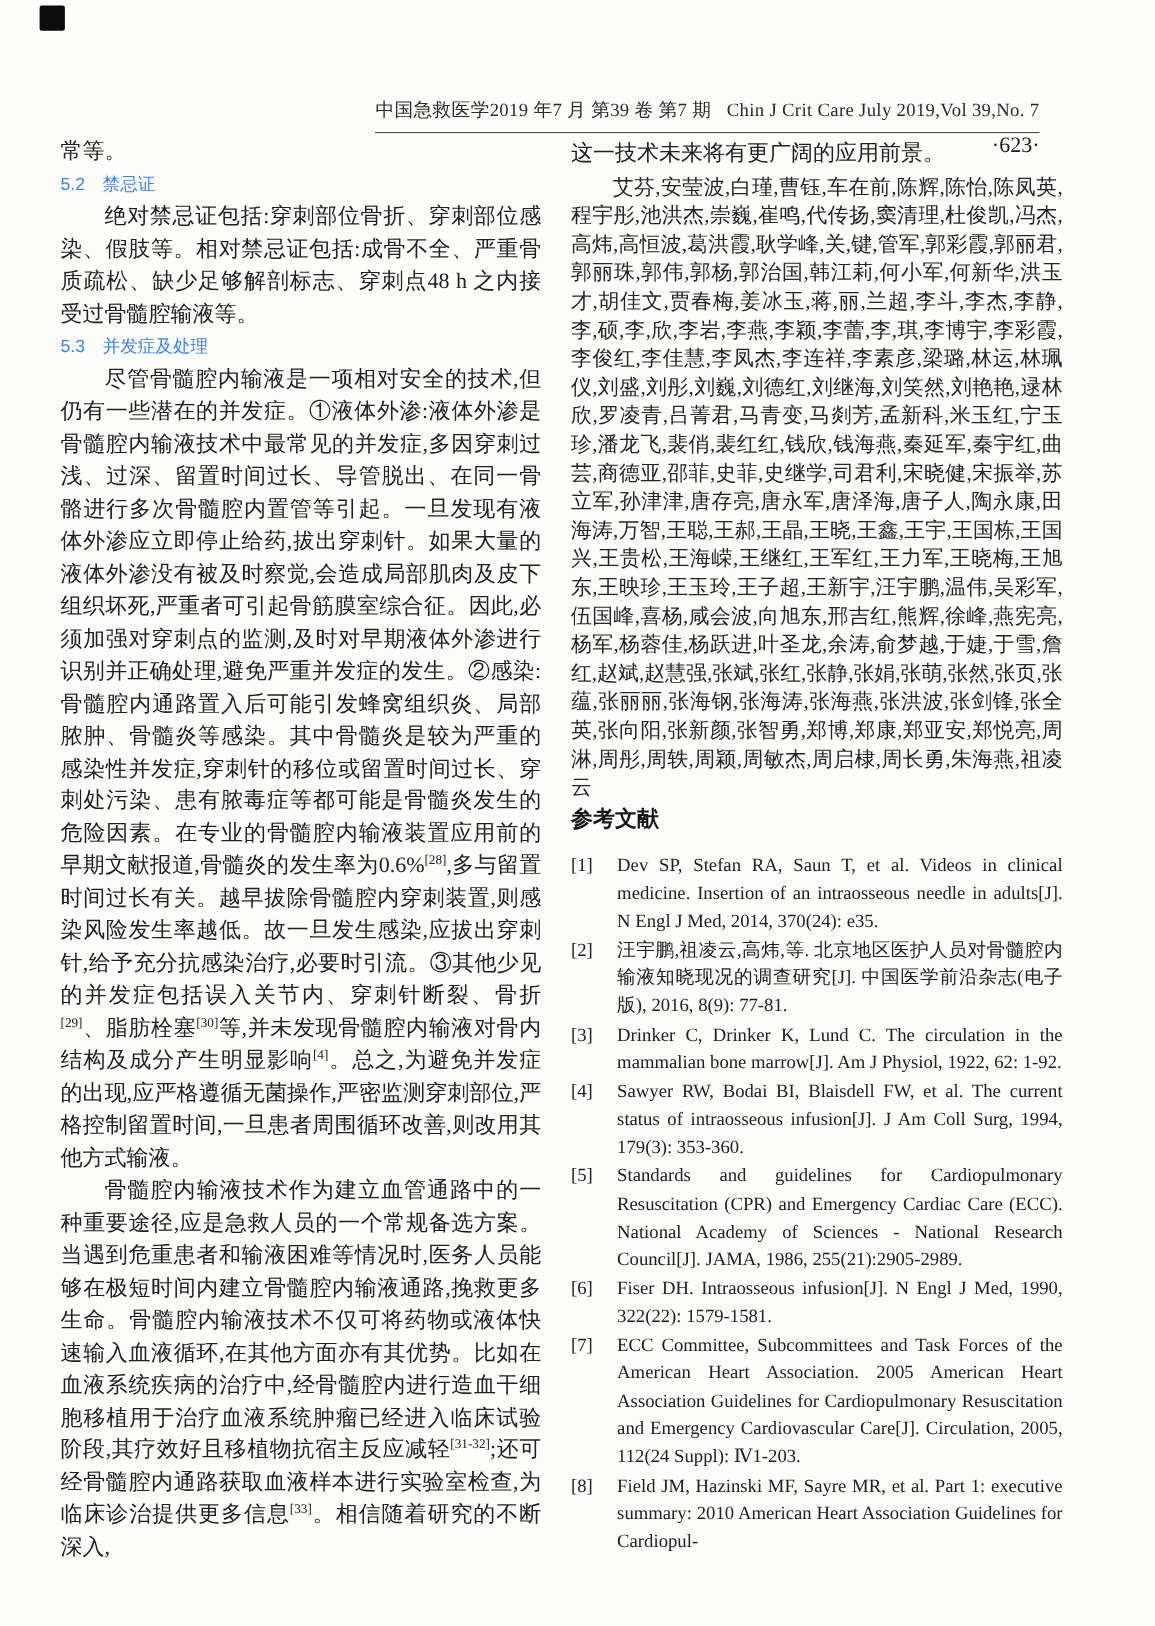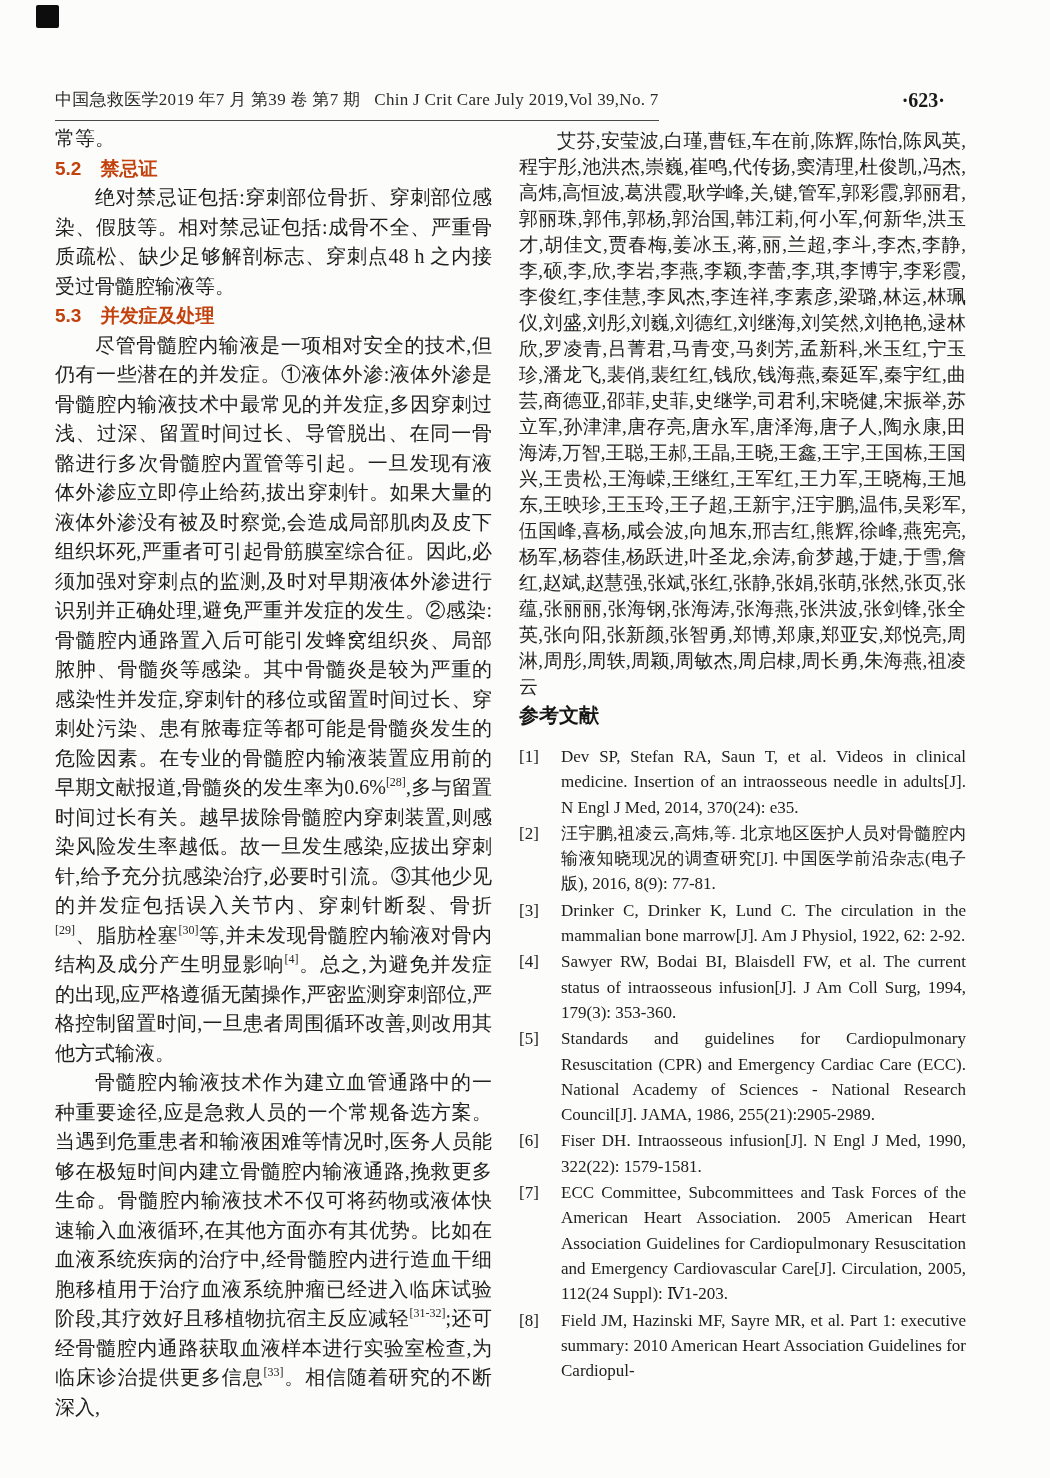--- a/index.html
+++ b/index.html
@@ -4,33 +4,33 @@
 <style>
   html,body{margin:0;padding:0;background:#ffffff;}
   body{width:1050px;height:1478px;overflow:hidden;
        font-family:"Liberation Serif","DejaVu Serif",serif;color:#202020;}
   .page{position:relative;width:1050px;height:1478px;background:#fcfcfb;}
 
   .corner-mark{position:absolute;left:36px;top:5px;width:23px;height:23px;
        background:#0d0d0d;border-radius:2px;}
 
   .header{position:absolute;left:55px;top:88px;width:890px;
-       display:flex;justify-content:space-between;align-items:flex-end;}
+       display:flex;justify-content:space-between;align-items:flex-end;flex-direction:column;}
   .header-left{font-size:17px;letter-spacing:0.3px;color:#2a2a2a;
        border-bottom:1.5px solid #4a4a4a;padding-bottom:9px;}
   .header-en{margin-left:14px;}
-  .page-num{font-size:20px;font-weight:bold;color:#1a1a1a;padding-bottom:9px;}
+  .page-num{font-size:20px;font-weight:normal;color:#1a1a1a;padding-bottom:9px;}
 
   .col{position:absolute;top:124px;text-align:justify;text-justify:inter-ideograph;}
   .col-left{left:55px;width:437px;font-size:20px;line-height:29.5px;}
   .col-right{left:519px;width:447px;font-size:20px;line-height:30px;}
 
   .col p{margin:0;}
-  .sec-head{margin:0;font-size:19px;line-height:29.5px;font-weight:700;
-       font-family:"Liberation Sans","DejaVu Sans",sans-serif;color:#c2410c;}
+  .sec-head{margin:0;font-size:16px;line-height:29.5px;font-weight:400;
+       font-family:"Liberation Sans","DejaVu Sans",sans-serif;color:#3b82f6;}
   .indent{text-indent:2em;}
   sup{font-size:12px;line-height:0;}
 
   .byline b,.bold-label{font-family:"Liberation Sans","DejaVu Sans",sans-serif;}
   .byline{font-size:19px;}
   .experts-title{font-weight:700;font-family:"Liberation Sans","DejaVu Sans",sans-serif;
        font-size:19.5px;color:#161616;}
   .experts-names{font-size:19px;line-height:26px;margin-top:4px !important;color:#242424;}
 
   .refs-title{margin:16px 0 0 0;font-size:20px;line-height:30px;font-weight:700;
@@ -55,35 +55,36 @@
   <div class="col col-left">
     <p>常等。</p>
     <p class="sec-head">5.2　禁忌证</p>
     <p class="indent">绝对禁忌证包括:穿刺部位骨折、穿刺部位感染、假肢等。相对禁忌证包括:成骨不全、严重骨质疏松、缺少足够解剖标志、穿刺点48 h 之内接受过骨髓腔输液等。</p>
     <p class="sec-head">5.3　并发症及处理</p>
     <p class="indent">尽管骨髓腔内输液是一项相对安全的技术,但仍有一些潜在的并发症。①液体外渗:液体外渗是骨髓腔内输液技术中最常见的并发症,多因穿刺过浅、过深、留置时间过长、导管脱出、在同一骨骼进行多次骨髓腔内置管等引起。一旦发现有液体外渗应立即停止给药,拔出穿刺针。如果大量的液体外渗没有被及时察觉,会造成局部肌肉及皮下组织坏死,严重者可引起骨筋膜室综合征。因此,必须加强对穿刺点的监测,及时对早期液体外渗进行识别并正确处理,避免严重并发症的发生。②感染:骨髓腔内通路置入后可能引发蜂窝组织炎、局部脓肿、骨髓炎等感染。其中骨髓炎是较为严重的感染性并发症,穿刺针的移位或留置时间过长、穿刺处污染、患有脓毒症等都可能是骨髓炎发生的危险因素。在专业的骨髓腔内输液装置应用前的早期文献报道,骨髓炎的发生率为0.6%<sup>[28]</sup>,多与留置时间过长有关。越早拔除骨髓腔内穿刺装置,则感染风险发生率越低。故一旦发生感染,应拔出穿刺针,给予充分抗感染治疗,必要时引流。③其他少见的并发症包括误入关节内、穿刺针断裂、骨折<sup>[29]</sup>、脂肪栓塞<sup>[30]</sup>等,并未发现骨髓腔内输液对骨内结构及成分产生明显影响<sup>[4]</sup>。总之,为避免并发症的出现,应严格遵循无菌操作,严密监测穿刺部位,严格控制留置时间,一旦患者周围循环改善,则改用其他方式输液。</p>
     <p class="indent">骨髓腔内输液技术作为建立血管通路中的一种重要途径,应是急救人员的一个常规备选方案。当遇到危重患者和输液困难等情况时,医务人员能够在极短时间内建立骨髓腔内输液通路,挽救更多生命。骨髓腔内输液技术不仅可将药物或液体快速输入血液循环,在其他方面亦有其优势。比如在血液系统疾病的治疗中,经骨髓腔内进行造血干细胞移植用于治疗血液系统肿瘤已经进入临床试验阶段,其疗效好且移植物抗宿主反应减轻<sup>[31-32]</sup>;还可经骨髓腔内通路获取血液样本进行实验室检查,为临床诊治提供更多信息<sup>[33]</sup>。相信随着研究的不断深入,</p>
   </div>
 
   <div class="col col-right">
+    <p>这一技术未来将有更广阔的应用前景。</p>
     <p class="experts-names indent">艾芬,安莹波,白瑾,曹钰,车在前,陈辉,陈怡,陈凤英,程宇彤,池洪杰,崇巍,崔鸣,代传扬,窦清理,杜俊凯,冯杰,高炜,高恒波,葛洪霞,耿学峰,关,键,管军,郭彩霞,郭丽君,郭丽珠,郭伟,郭杨,郭治国,韩江莉,何小军,何新华,洪玉才,胡佳文,贾春梅,姜冰玉,蒋,丽,兰超,李斗,李杰,李静,李,硕,李,欣,李岩,李燕,李颖,李蕾,李,琪,李博宇,李彩霞,李俊红,李佳慧,李凤杰,李连祥,李素彦,梁璐,林运,林珮仪,刘盛,刘彤,刘巍,刘德红,刘继海,刘笑然,刘艳艳,逯林欣,罗凌青,吕菁君,马青变,马剡芳,孟新科,米玉红,宁玉珍,潘龙飞,裴俏,裴红红,钱欣,钱海燕,秦延军,秦宇红,曲芸,商德亚,邵菲,史菲,史继学,司君利,宋晓健,宋振举,苏立军,孙津津,唐存亮,唐永军,唐泽海,唐子人,陶永康,田海涛,万智,王聪,王郝,王晶,王晓,王鑫,王宇,王国栋,王国兴,王贵松,王海嵘,王继红,王军红,王力军,王晓梅,王旭东,王映珍,王玉玲,王子超,王新宇,汪宇鹏,温伟,吴彩军,伍国峰,喜杨,咸会波,向旭东,邢吉红,熊辉,徐峰,燕宪亮,杨军,杨蓉佳,杨跃进,叶圣龙,余涛,俞梦越,于婕,于雪,詹红,赵斌,赵慧强,张斌,张红,张静,张娟,张萌,张然,张页,张蕴,张丽丽,张海钢,张海涛,张海燕,张洪波,张剑锋,张全英,张向阳,张新颜,张智勇,郑博,郑康,郑亚安,郑悦亮,周淋,周彤,周轶,周颖,周敏杰,周启棣,周长勇,朱海燕,祖凌云</p>
     <p class="refs-title">参考文献</p>
 
     <div class="refs">
       <div class="ref">
         <span class="ref-num">[1]</span>
         <span class="ref-text">Dev SP, Stefan RA, Saun T, et al. Videos in clinical medicine. Insertion of an intraosseous needle in adults[J]. N Engl J Med, 2014, 370(24): e35.</span>
       </div>
       <div class="ref">
         <span class="ref-num">[2]</span>
         <span class="ref-text">汪宇鹏,祖凌云,高炜,等. 北京地区医护人员对骨髓腔内输液知晓现况的调查研究[J]. 中国医学前沿杂志(电子版), 2016, 8(9): 77-81.</span>
       </div>
       <div class="ref">
         <span class="ref-num">[3]</span>
-        <span class="ref-text">Drinker C, Drinker K, Lund C. The circulation in the mammalian bone marrow[J]. Am J Physiol, 1922, 62: 2-92.</span>
+        <span class="ref-text">Drinker C, Drinker K, Lund C. The circulation in the mammalian bone marrow[J]. Am J Physiol, 1922, 62: 1-92.</span>
       </div>
       <div class="ref">
         <span class="ref-num">[4]</span>
         <span class="ref-text">Sawyer RW, Bodai BI, Blaisdell FW, et al. The current status of intraosseous infusion[J]. J Am Coll Surg, 1994, 179(3): 353-360.</span>
       </div>
       <div class="ref">
         <span class="ref-num">[5]</span>
         <span class="ref-text">Standards and guidelines for Cardiopulmonary Resuscitation (CPR) and Emergency Cardiac Care (ECC). National Academy of Sciences - National Research Council[J]. JAMA, 1986, 255(21):2905-2989.</span>
       </div>
       <div class="ref">

